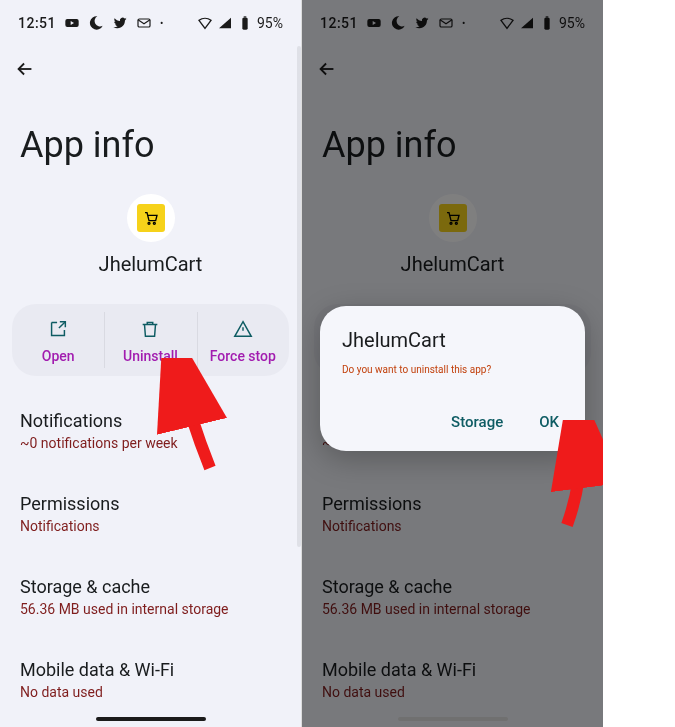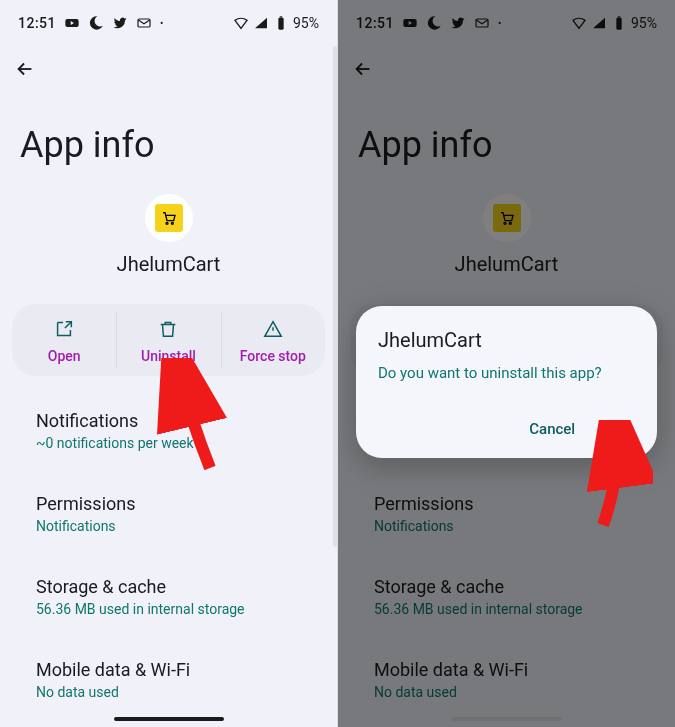--- a/index.html
+++ b/index.html
@@ -1,18 +1,18 @@
 <!DOCTYPE html>
 <html><head>
 <meta charset="utf-8">
 <style>
   * { box-sizing: border-box; margin: 0; padding: 0; font-family: Roboto, "Segoe UI", Arial, sans-serif; }
   body { background: #fff; width: 675px; height: 727px; overflow: hidden; }
   .wrap { display: flex; width: 675px; height: 727px; position: relative; }
-  .phone { width: 337px; height: 727px; background: #f1f2f9; position: relative; overflow: hidden; }
+  .phone { width: 301px; height: 727px; background: #f1f2f9; position: relative; overflow: hidden; }
   .phone.right { background: #f1f2f9; }
   .scrim { position: absolute; inset: 0; background: rgba(0,0,0,0.50); z-index: 5; }
   .divider-v { width: 1px; background: #ddd; }
 
   .statusbar { display:flex; justify-content: space-between; align-items:center; padding: 8px 18px 0 18px; height: 38px; color:#1b1b1b; font-size:14px; }
   .sb-left { display:flex; align-items:center; gap:8px; }
   .sb-right { display:flex; align-items:flex-end; gap:4px; }
   .sb-time { font-weight:500; letter-spacing:0.5px; }
   .sb-dot { font-size:10px; }
   .ico-svg { width:16px; height:16px; }
@@ -26,30 +26,30 @@
   .app-icon { width:48px; height:48px; border-radius:50%; background:#fff; display:inline-flex; align-items:center; justify-content:center; }
   .app-icon-inner { width:28px; height:28px; background:#f6d21a; border-radius:3px; display:flex; align-items:center; justify-content:center; color:#000; }
   .app-name { font-size:20px; color:#191c1e; margin-top:10px; }
 
   .actions { display:flex; margin: 28px 12px 22px 12px; background:#e9eaf2; border-radius:24px; overflow:hidden; }
   .action { flex:1; text-align:center; padding:14px 0 12px 0; position:relative; }
   .action + .action::before { content:""; position:absolute; left:0; top:8px; bottom:8px; width:1px; background:#d9dae2; }
   .action svg { width:22px; height:22px; stroke:#0e5c63; stroke-width:1.6; fill:none; }
   .action-label { font-size:14px; color:#a21caf; margin-top:4px; font-weight:500; }
 
-  .section { padding: 12px 36px; }
+  .section { padding: 12px 20px; }
   .section-title { font-size:18px; color:#191c1e; }
-  .section-sub { font-size:14px; color:#0f766e; margin-top:4px; }
+  .section-sub { font-size:14px; color:#7f1d1d; margin-top:4px; }
   .gap { height: 18px; }
 
   .arrow { position:absolute; z-index:3; pointer-events:none; }
 
   .dialog { position:absolute; left:18px; right:18px; top:306px; background:#f5f6fb; border-radius:26px; padding:22px 22px 10px 22px; z-index:10; box-shadow:0 8px 30px rgba(0,0,0,.25); }
   .dialog-title { font-size:20px; color:#1a1c1e; margin-bottom:12px; }
-  .dialog-text { font-size:15px; color:#0f766e; }
+  .dialog-text { font-size:10px; color:#c2410c; }
   .dialog-actions { display:flex; justify-content:flex-end; gap:28px; margin-top:28px; }
   .dialog-btn { font-size:15px; color:#0e5c63; font-weight:500; padding:10px 4px; }
 
   .navbar { position:absolute; bottom:6px; left:50%; transform:translateX(-50%); width:110px; height:4px; background:#1b1b1b; border-radius:4px; }
   .right .navbar { background:#e0e0e0; }
 
   
   .phone.left::after { content:""; position:absolute; right:0; top:46px; bottom:180px; width:4px; background:linear-gradient(#c4c6cc,#c4c6cc); opacity:.4; border-radius:2px; }
 </style>
 </head>
@@ -271,21 +271,21 @@
         <div class="section-sub">No data used</div>
       </div>
     <div class="gap"></div>
 
     <div class="scrim"></div>
 
     <div class="dialog">
       <div class="dialog-title">JhelumCart</div>
       <div class="dialog-text">Do you want to uninstall this app?</div>
       <div class="dialog-actions">
-        <div class="dialog-btn">Cancel</div>
+        <div class="dialog-btn">Storage</div>
         <div class="dialog-btn">OK</div>
       </div>
     </div>
 
     <svg class="arrow" style="left:245px; top:420px; z-index:11;" width="70" height="110">
       <defs>
           <marker id="ah2" markerWidth="10" markerHeight="10" refX="5" refY="3" orient="auto">
             <polygon points="0,0 10,3 0,6" fill="#ef1b1b"></polygon>
           </marker>
         </defs>

